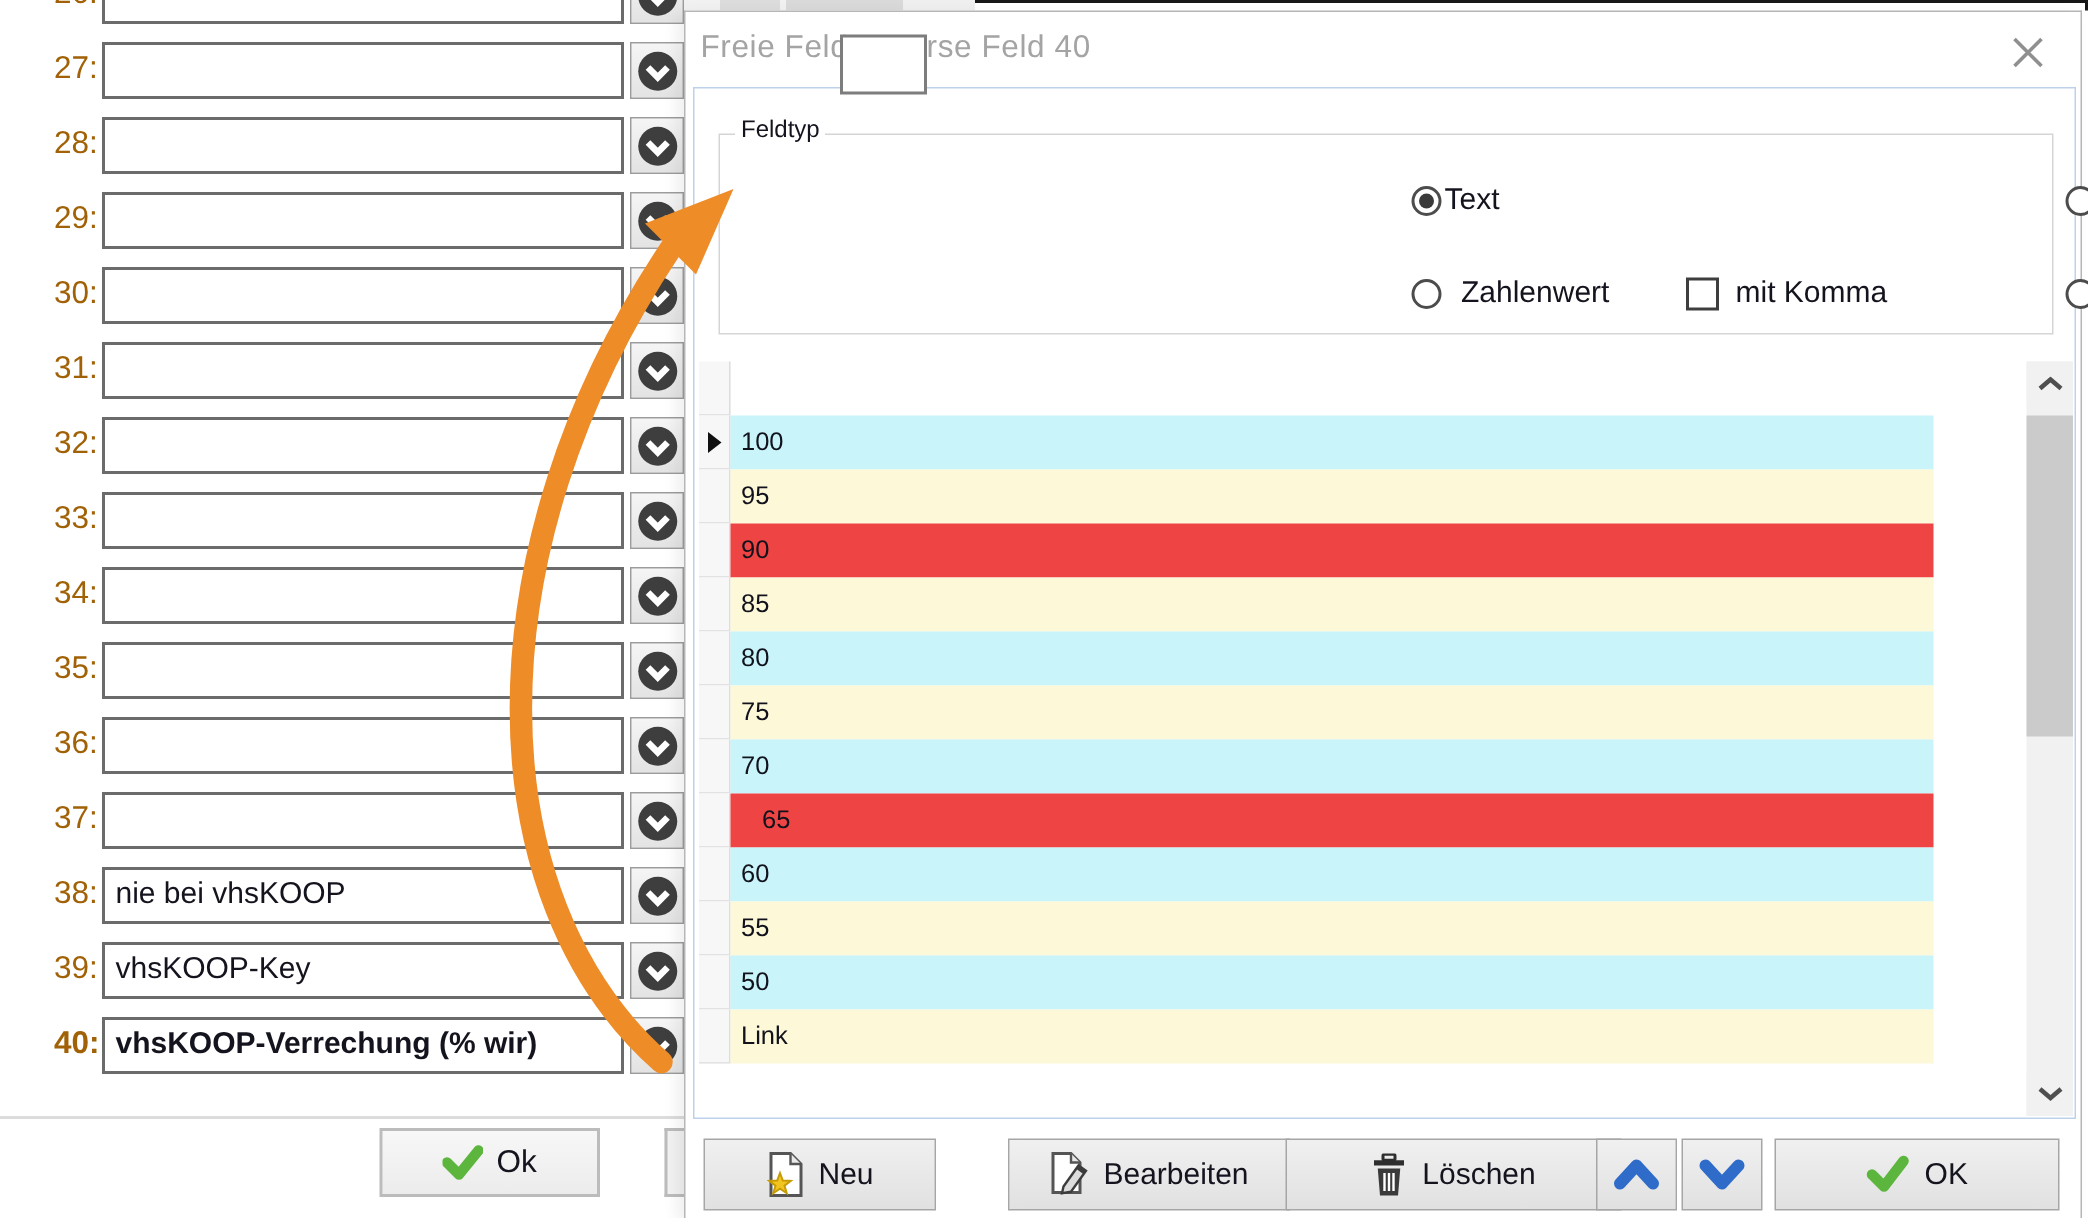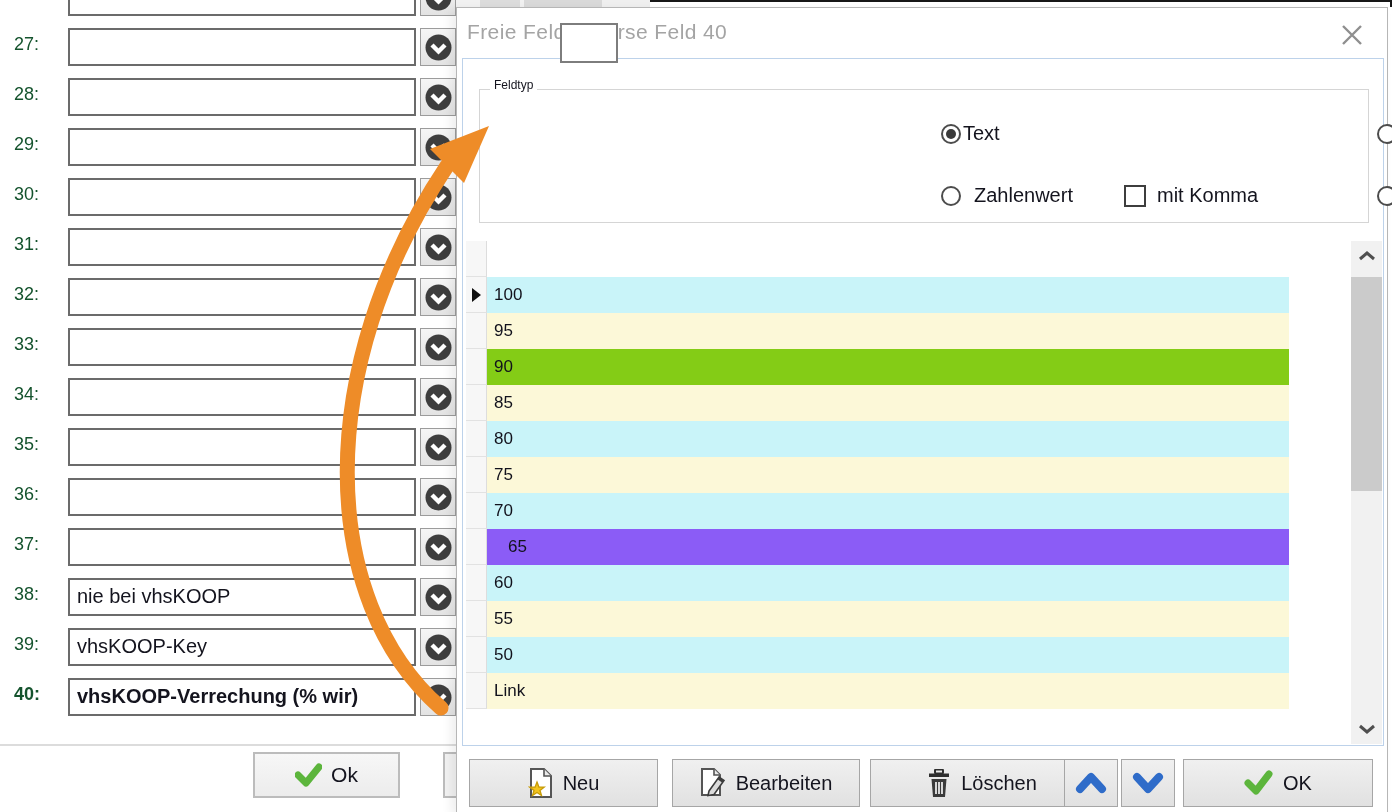--- a/index.html
+++ b/index.html
@@ -5,21 +5,21 @@
   html,body{margin:0;padding:0;}
   body{
     width:1392px;height:812px;position:relative;overflow:hidden;
     background:#ffffff;color:#14141e;
     font-family:"Liberation Sans",sans-serif;
   }
 
   
   #left-panel{position:absolute;left:0;top:0;width:456px;height:812px;background:#fff;z-index:1;}
   .frow{position:absolute;left:0;width:456px;height:38px;}
-  .flabel{position:absolute;left:14px;top:6px;width:44px;font-size:18px;color:#14532d;}
+  .flabel{position:absolute;left:36px;top:6px;width:44px;font-size:21px;color:#a16207;}
   .finput{
     position:absolute;left:68px;top:0;width:348px;height:38px;box-sizing:border-box;
     border:2px solid #6b6b6b;background:#fff;font-size:20px;line-height:33px;
     padding-left:7px;white-space:nowrap;overflow:hidden;
   }
   .fdd{
     position:absolute;left:420px;top:0;width:36px;height:38px;box-sizing:border-box;
     border:1px solid #9c9c9c;background:linear-gradient(#f5f5f5,#e3e3e3);
     display:flex;align-items:center;justify-content:center;padding:0;cursor:pointer;
   }
@@ -47,21 +47,21 @@
   #dialog-title{position:absolute;left:10px;top:12px;font-size:21px;color:#a4a4a4;letter-spacing:.4px;}
   #close-btn{position:absolute;right:18px;top:10px;width:34px;height:34px;border:none;background:transparent;
     display:flex;align-items:center;justify-content:center;cursor:pointer;}
 
   #content-panel{position:absolute;left:5px;top:50px;width:922px;height:688px;box-sizing:border-box;
     border:1px solid #bdd2ea;background:#fff;}
 
   
   #feldtyp-group{position:absolute;left:22px;top:81px;width:890px;height:134px;box-sizing:border-box;
     border:1px solid #d5d5d5;}
-  #feldtyp-legend{position:absolute;left:10px;top:-12px;background:#fff;padding:0 4px;font-size:12px;color:#14141e;}
+  #feldtyp-legend{position:absolute;left:10px;top:-12px;background:#fff;padding:0 4px;font-size:16px;color:#14141e;}
   .grp-label{position:absolute;font-size:20px;color:#14141e;}
   .radio{position:absolute;width:20px;height:20px;box-sizing:border-box;border:2px solid #4c4c4c;border-radius:50%;
     background:#fff;display:flex;align-items:center;justify-content:center;cursor:pointer;}
   .radio .dot{width:10px;height:10px;border-radius:50%;background:#3a3a3a;display:none;}
   .radio.checked .dot{display:block;}
   .cbox{position:absolute;width:22px;height:22px;box-sizing:border-box;border:2px solid #3e3e3e;background:#fff;cursor:pointer;}
   #char-count-input{position:absolute;left:103px;top:15px;width:58px;height:40px;box-sizing:border-box;
     border:2px solid #7d7d7d;background:#fff;font-size:20px;text-align:center;}
 
   
@@ -81,23 +81,23 @@
   #scroll-up,#scroll-down{position:absolute;left:0;width:31px;height:30px;border:none;background:#f1f1f1;
     display:flex;align-items:center;justify-content:center;cursor:pointer;}
   #scroll-up{top:0;}
   #scroll-down{bottom:0;}
   #scroll-thumb{position:absolute;left:0;top:36px;width:31px;height:214px;background:#cbcbcb;cursor:grab;}
 
   
   .dlg-btn{position:absolute;top:751px;height:48px;box-sizing:border-box;cursor:pointer;
     border:1px solid #a6a6a6;background:linear-gradient(#f0f0f0,#e1e1e1);
     display:flex;align-items:center;justify-content:center;gap:10px;font-size:20px;color:#14141e;}
-  #btn-neu{left:12px;width:189px;}
+  #btn-neu{left:12px;width:155px;}
   #btn-bearbeiten{left:215px;width:188px;}
-  #btn-loeschen{left:413px;width:224px;}
+  #btn-loeschen{left:400px;width:224px;}
   #btn-up{left:607px;width:54px;}
   #btn-down{left:664px;width:54px;}
   #btn-ok{left:726px;width:190px;}
 
   
   #arrow-overlay{position:absolute;left:0;top:0;width:1392px;height:812px;z-index:60;pointer-events:none;}
 </style>
 </head>
 <body>
 
@@ -352,26 +352,26 @@
       <div class="sel-cell"></div>
       <div class="sel-cell"></div>
       <div class="sel-cell"></div>
       <div class="sel-cell"></div>
       <div class="sel-cell"></div>
       <div class="sel-cell"></div>
     </div>
   <div id="value-list">
       <div class="lrow" style="background: rgb(201, 244, 249);">100</div>
       <div class="lrow" style="background: rgb(252, 248, 216);">95</div>
-      <div class="lrow" style="background: #84cc16;">90</div>
+      <div class="lrow" style="background: #ef4444;">90</div>
       <div class="lrow" style="background: rgb(252, 248, 216);">85</div>
       <div class="lrow" style="background: rgb(201, 244, 249);">80</div>
       <div class="lrow" style="background: rgb(252, 248, 216);">75</div>
       <div class="lrow" style="background: rgb(201, 244, 249);">70</div>
-      <div class="lrow" style="background: #8b5cf6; padding-left: 21px;">65</div>
+      <div class="lrow" style="background: #ef4444; padding-left: 21px;">65</div>
       <div class="lrow" style="background: rgb(201, 244, 249);">60</div>
       <div class="lrow" style="background: rgb(252, 248, 216);">55</div>
       <div class="lrow" style="background: rgb(201, 244, 249);">50</div>
       <div class="lrow" style="background: rgb(252, 248, 216);">Link</div>
     </div>
 
   <div id="scrollbar">
     <button id="scroll-up">
       <span style="display:flex;">
         <svg width="18" height="10" viewBox="0 0 18 10">

